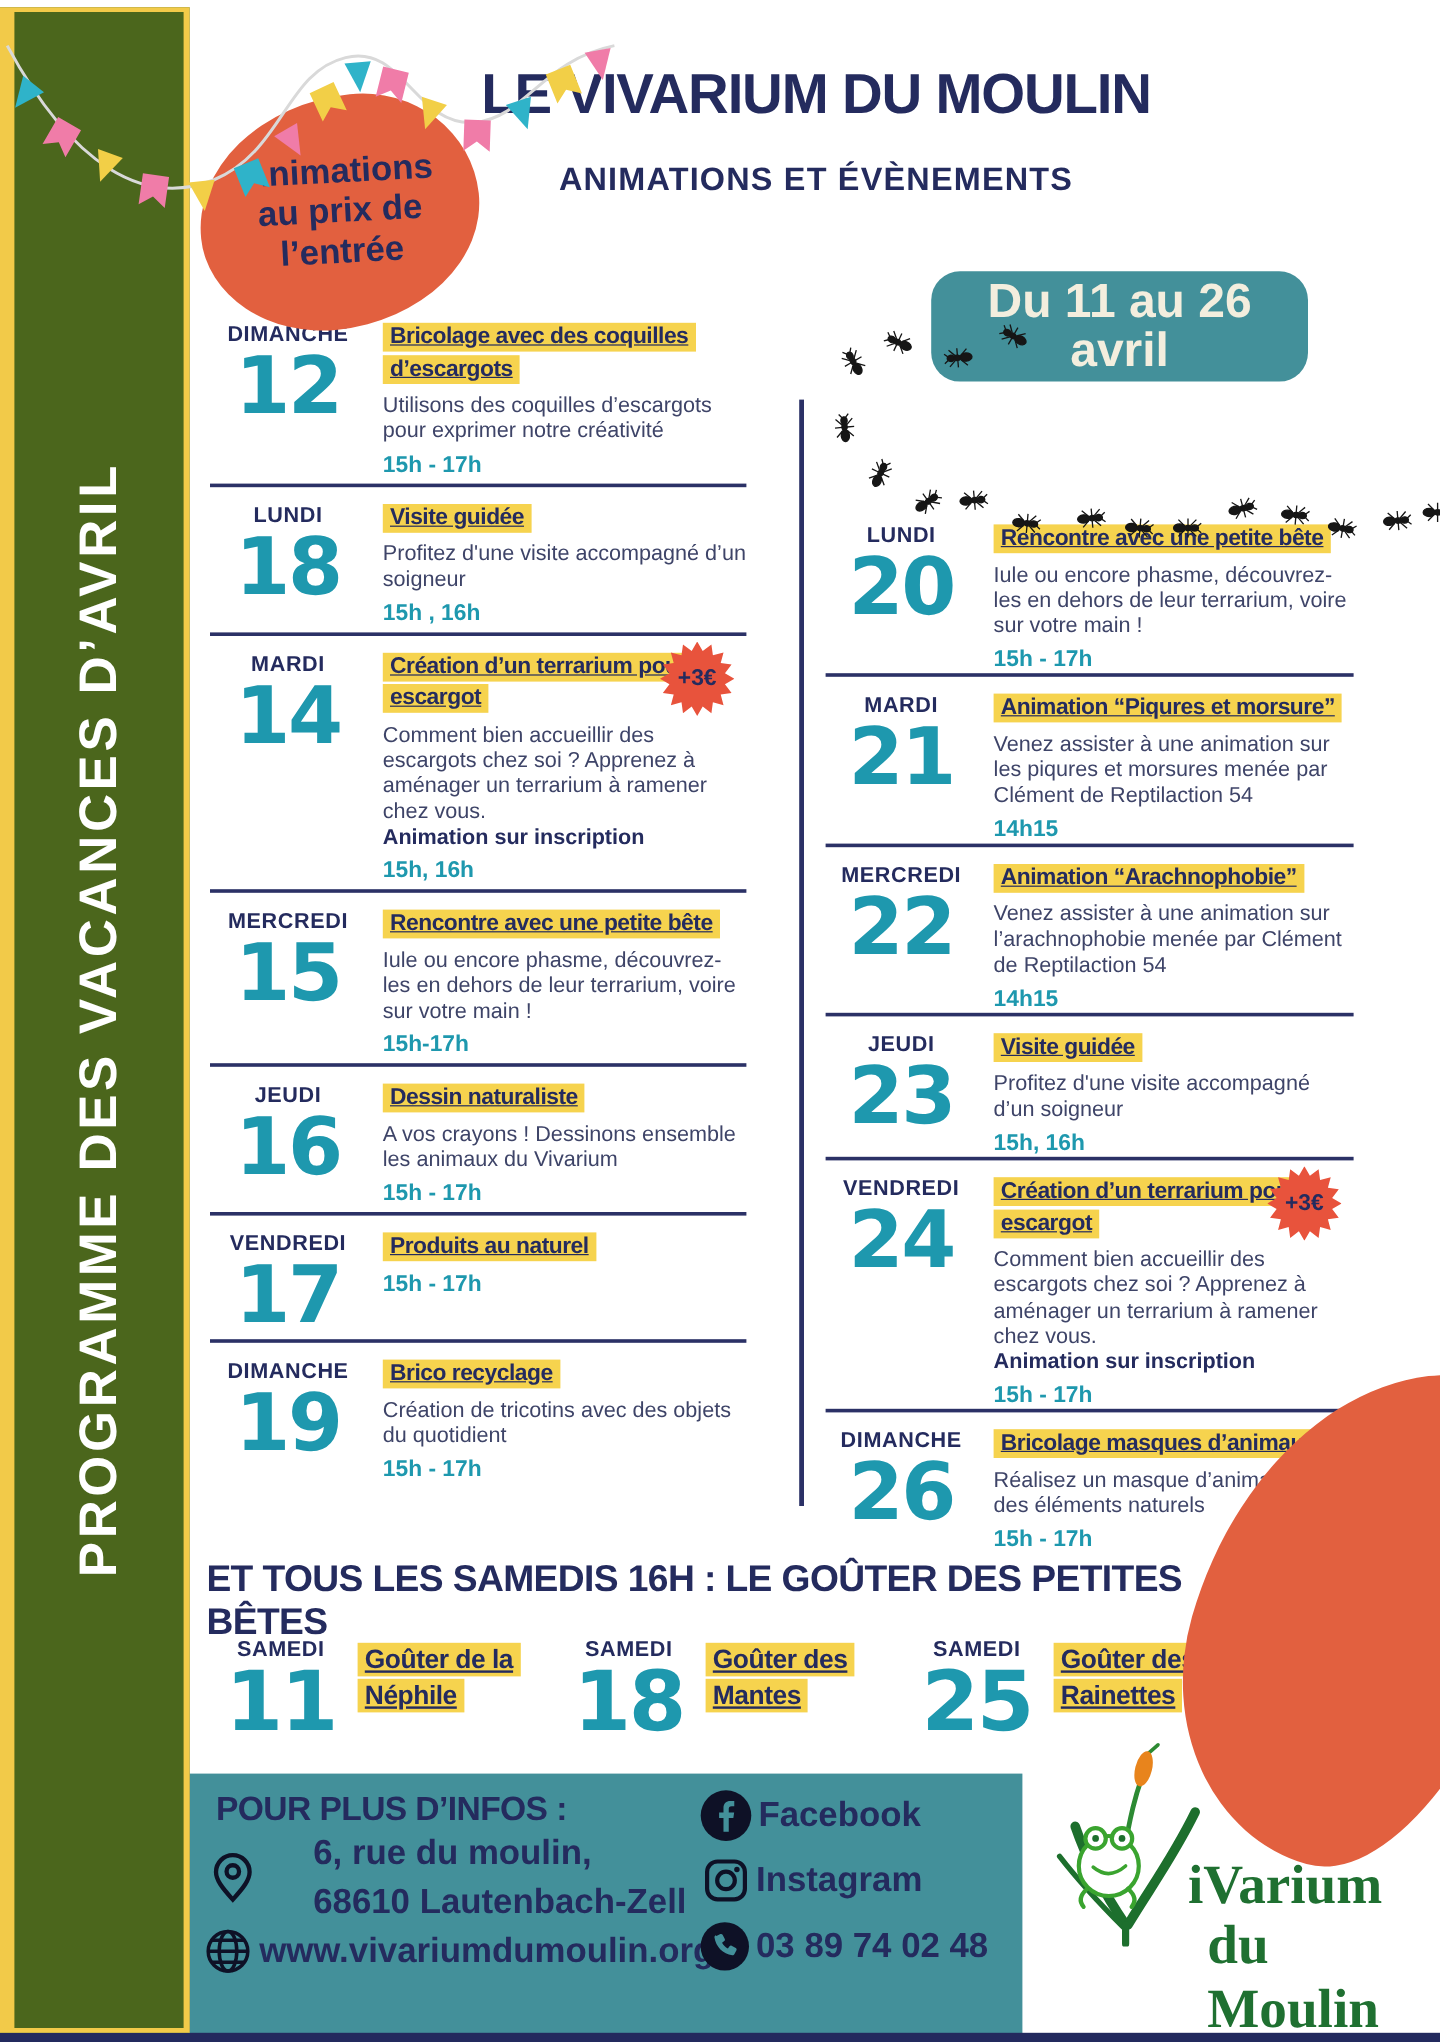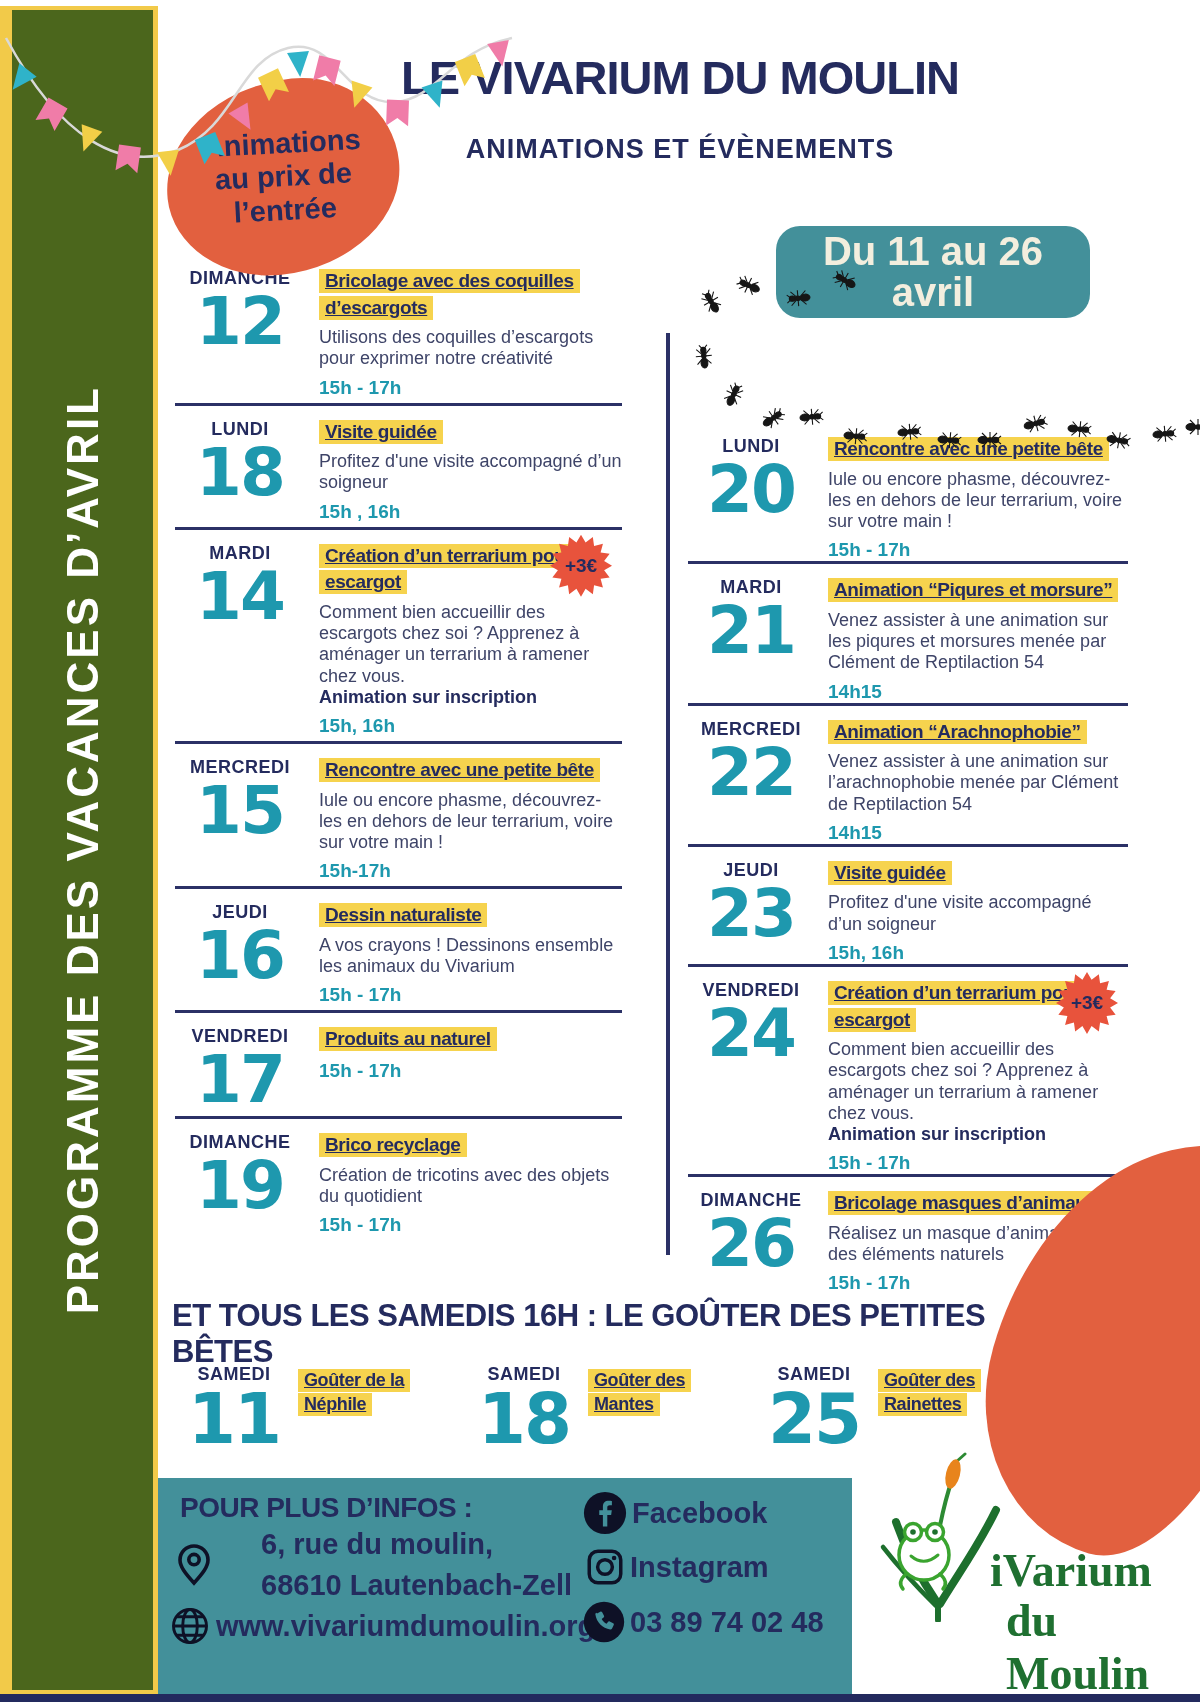--- a/index.html
+++ b/index.html
@@ -50,21 +50,21 @@
          clip-path:polygon(100% 50%,87.3% 57.4%,96.2% 69.1%,81.6% 71.1%,85.4% 85.4%,71.1% 81.6%,69.1% 96.2%,57.4% 87.3%,50% 100%,42.6% 87.3%,30.9% 96.2%,28.9% 81.6%,14.6% 85.4%,18.4% 71.1%,3.8% 69.1%,12.7% 57.4%,0% 50%,12.7% 42.6%,3.8% 30.9%,18.4% 28.9%,14.6% 14.6%,28.9% 18.4%,30.9% 3.8%,42.6% 12.7%,50% 0%,57.4% 12.7%,69.1% 3.8%,71.1% 18.4%,85.4% 14.6%,81.6% 28.9%,96.2% 30.9%,87.3% 42.6%);}
   
   .samedi-head{position:absolute;left:172px;top:1298px;width:920px;font-size:31px;font-weight:bold;
          color:var(--navy);letter-spacing:-0.5px;}
   .sat-row{position:absolute;left:178px;top:1364px;width:880px;display:flex;}
   .sat{display:flex;gap:8px;width:290px;}
   .sat .sat-day{flex:0 0 112px;width:112px;text-align:center;}
   .sat-num{font-family:"DejaVu Sans",sans-serif;font-size:69px;font-weight:bold;color:var(--tealnum);
          line-height:.95;letter-spacing:-2px;margin-top:2px;}
   .sat-title{margin-top:4px;width:158px;}
-  .sat-title .hl{font-size:18px;line-height:1.35;}
+  .sat-title .hl{font-size:22px;line-height:1.35;}
   
   .footer{position:absolute;left:158px;top:1478px;width:694px;height:224px;background:var(--tealbox);}
   .info-heading{position:absolute;left:22px;top:14px;font-size:28px;font-weight:bold;color:var(--navy);letter-spacing:-.5px;}
   .info-row{position:absolute;display:flex;align-items:center;gap:4px;color:var(--navy);font-weight:bold;font-size:29px;}
   .addr-lines{display:flex;flex-direction:column;gap:8px;margin-left:39px;}
   .icn{flex:0 0 auto;display:block;}
   
   .logo{position:absolute;left:878px;top:1452px;width:320px;height:240px;}
   .logo-line1{position:absolute;left:112px;top:92px;font-family:"Liberation Serif",serif;font-weight:bold;
          font-size:46px;color:var(--logogreen);}

